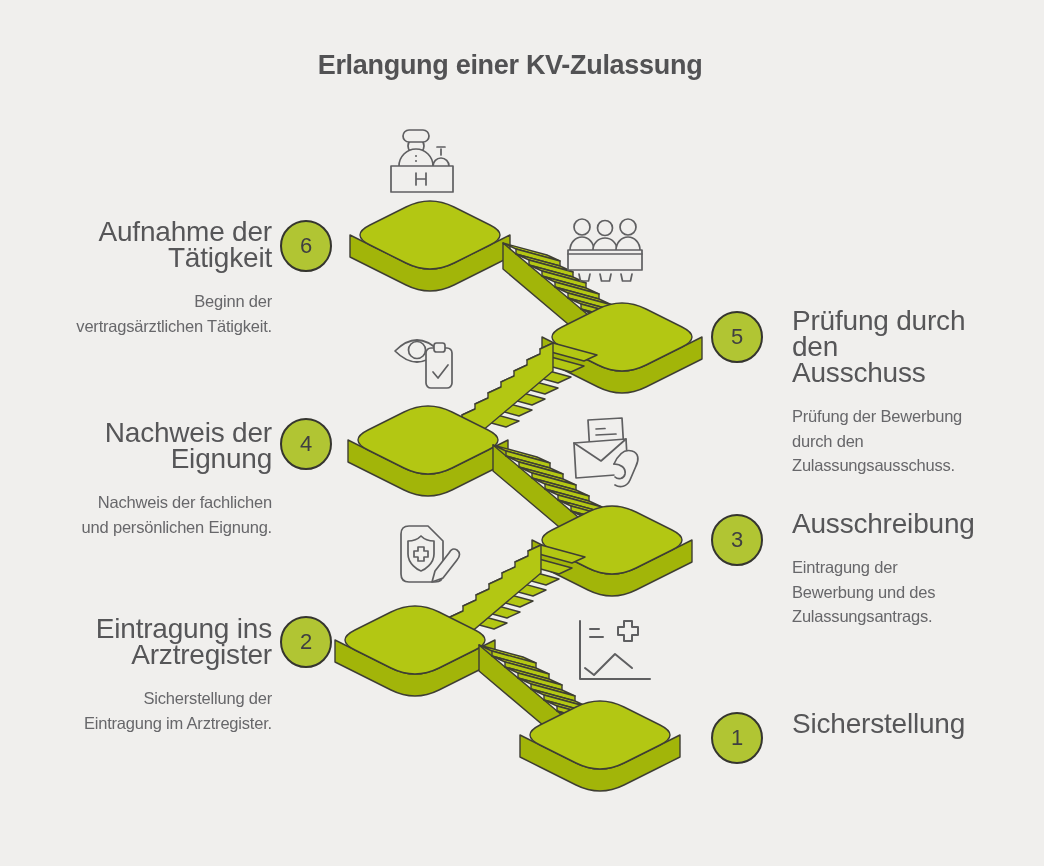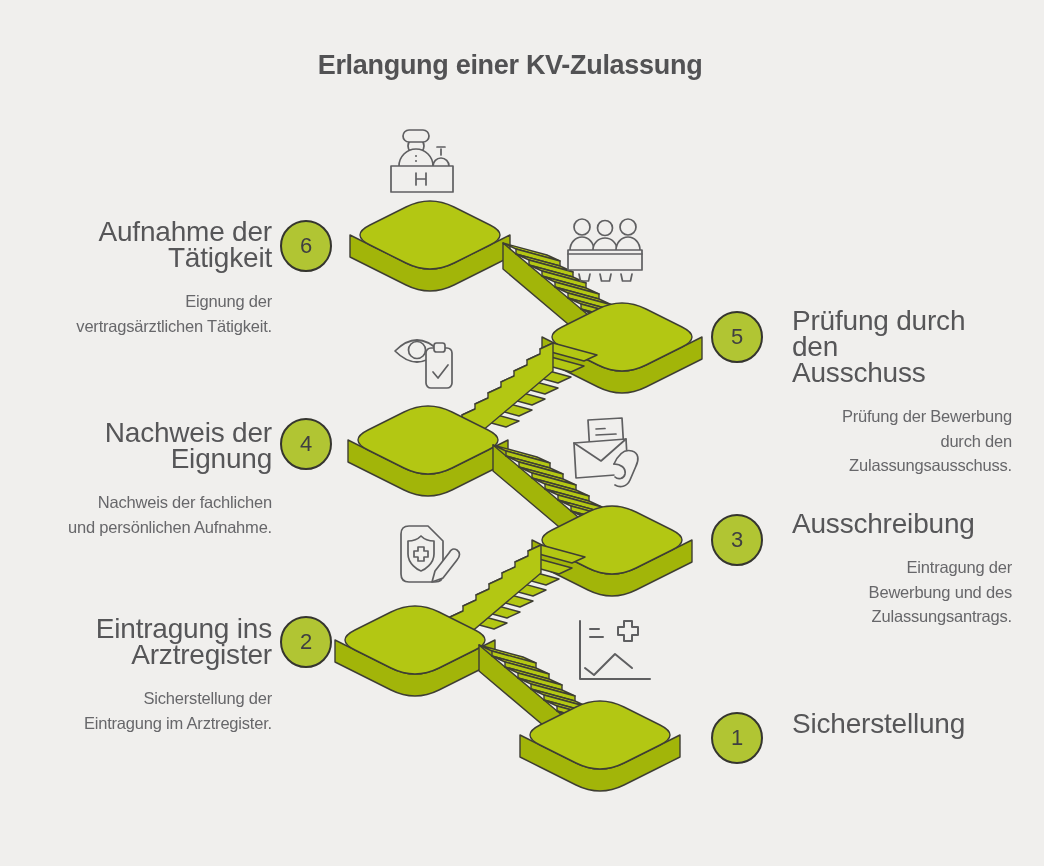--- a/index.html
+++ b/index.html
@@ -22,21 +22,21 @@
     display:flex;align-items:center;justify-content:center;
     font-size:22px;color:#3f3f41;
   }
   .step-text{position:absolute;}
   .step-text .h{
     font-size:28px;line-height:26px;color:#56565 8;
     color:#565658;white-space:pre-line;letter-spacing:-0.2px;
   }
   .step-text .d{
     font-size:16.5px;line-height:24.5px;color:#67676a;
-    margin-top:18px;white-space:pre-line;letter-spacing:-0.2px;text-align:right;
+    margin-top:18px;white-space:pre-line;letter-spacing:-0.2px;
   }
   .left .h,.left .d{text-align:right;}
   .left{right:772px;width:260px;}
   .right{left:792px;width:220px;}
 </style>
 </head>
 <body>
 
 <div class="title">Erlangung einer KV-Zulassung</div>
 
@@ -183,31 +183,31 @@
     <path d="M52,5 h8 v6 h6 v8 h-6 v6 h-8 v-6 h-6 v-8 h6 Z"></path>
     <path d="M13,52 L22,59 L43,38 L60,52"></path>
   </svg>
 </div>
 
 <div class="badge" style="left:280px;top:220px">
     <span>6</span>
   </div>
 <div class="step-text left" style="top:219px">
   <div class="h">Aufnahme der Tätigkeit</div>
-  <div class="d">Eignung der
+  <div class="d">Beginn der
 vertragsärztlichen Tätigkeit.</div>
 </div>
 
 <div class="badge" style="left:280px;top:418px">
     <span>4</span>
   </div>
 <div class="step-text left" style="top:420px">
   <div class="h">Nachweis der Eignung</div>
   <div class="d">Nachweis der fachlichen
-und persönlichen Aufnahme.</div>
+und persönlichen Eignung.</div>
 </div>
 
 <div class="badge" style="left:280px;top:616px">
     <span>2</span>
   </div>
 <div class="step-text left" style="top:616px">
   <div class="h">Eintragung ins
 Arztregister</div>
   <div class="d">Sicherstellung der
 Eintragung im Arztregister.</div>

